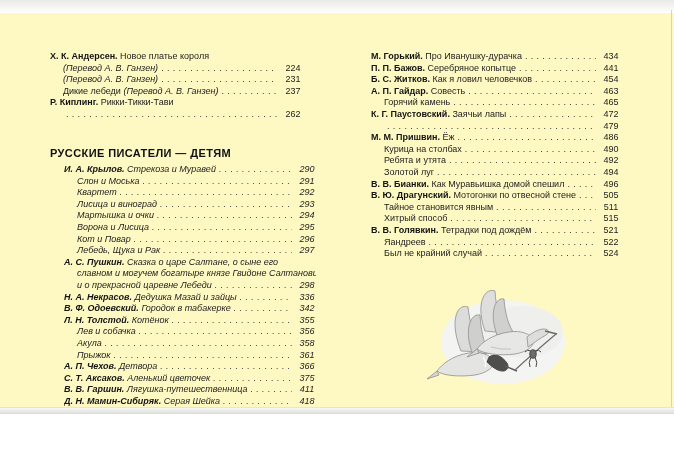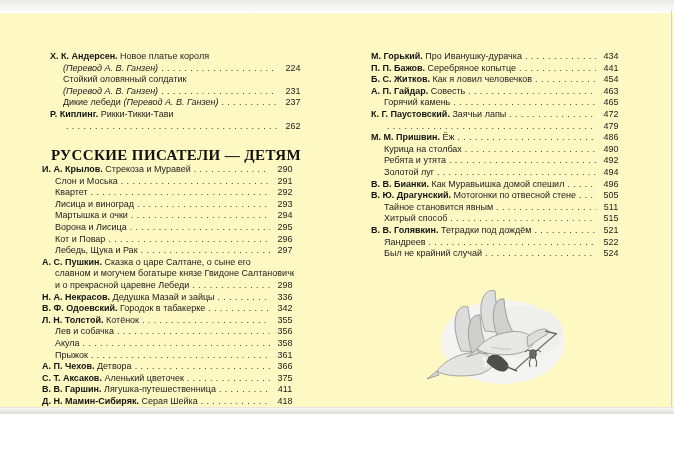--- a/index.html
+++ b/index.html
@@ -10,58 +10,55 @@
   }
   
   .edge-top  { position:absolute; left:0; top:0; width:100%; height:13px;
                background:linear-gradient(#e9e9e7, #ffffff); }
   .edge-bottom { position:absolute; left:0; bottom:0; width:100%; height:6px;
                background:linear-gradient(#f7f7f5, #dcdcda); border-top:1px solid #e5e4e2; }
   .edge-right { position:absolute; right:2px; top:10px; bottom:6px; width:1px; background:#d2d2d0; }
 
   .toc-col { position:absolute; }
   #toc-left-top  { left:50px; top:51px;  width:252px; }
-  #toc-left-main { left:42px; top:164px; width:252px; }
+  #toc-left-main { left:64px; top:164px; width:252px;font-style:italic; }
   #toc-right     { left:371px; top:51px; width:249px; }
 
   .toc-line { display:flex; align-items:baseline; height:11.6px; line-height:11.6px; overflow:hidden; }
   .toc-line.ind { padding-left:13px; }
   .author { font-weight:700; white-space:pre; color:#141414; }
   .t  { white-space:pre; }
   .it { white-space:pre; font-style:italic; }
   .dots { flex:1 1 auto; overflow:hidden; white-space:nowrap;
           letter-spacing:3.3px; margin-left:3px; min-width:6px; color:#2b2b2b; }
   .pg { flex:0 0 auto; min-width:18px; text-align:center; padding-left:6px; }
 
   .section-header {
-    position:absolute; left:50px; top:147px; width:252px; text-align:center;
-    font-family:Liberation Serif, serif; font-weight:700; font-size:15px;
+    position:absolute; left:50px; top:147px; width:252px; 
+    font-family:Liberation Sans, sans-serif; font-weight:700; font-size:11px;
     letter-spacing:0.4px; color:#101010;
   }
   .footer-ornament { position:absolute; left:138px; top:403px; }
   .geese-illustration { position:absolute; left:423px; top:287px; }
 </style>
 </head>
 <body>
 
 <div class="shot">
   <div class="edge-top"></div>
 
   <div class="toc-col" id="toc-left-top">
       <div class="toc-line">
         <span class="author">Х. К. Андерсен.</span>
         <span class="t"> Новое платье короля</span>
       </div>
       <div class="toc-line ind">
         <span class="it">(Перевод А. В. Ганзен)</span>
         <span class="dots">..........................................................................................</span>
         <span class="pg">224</span>
-      </div>
-      <div class="toc-line ind">
-        <span class="t">Стойкий оловянный солдатик</span>
       </div>
       <div class="toc-line ind">
         <span class="it">(Перевод А. В. Ганзен)</span>
         <span class="dots">..........................................................................................</span>
         <span class="pg">231</span>
       </div>
       <div class="toc-line ind">
         <span class="t">Дикие лебеди </span>
         <span class="it">(Перевод А. В. Ганзен)</span>
         <span class="dots">..........................................................................................</span>

